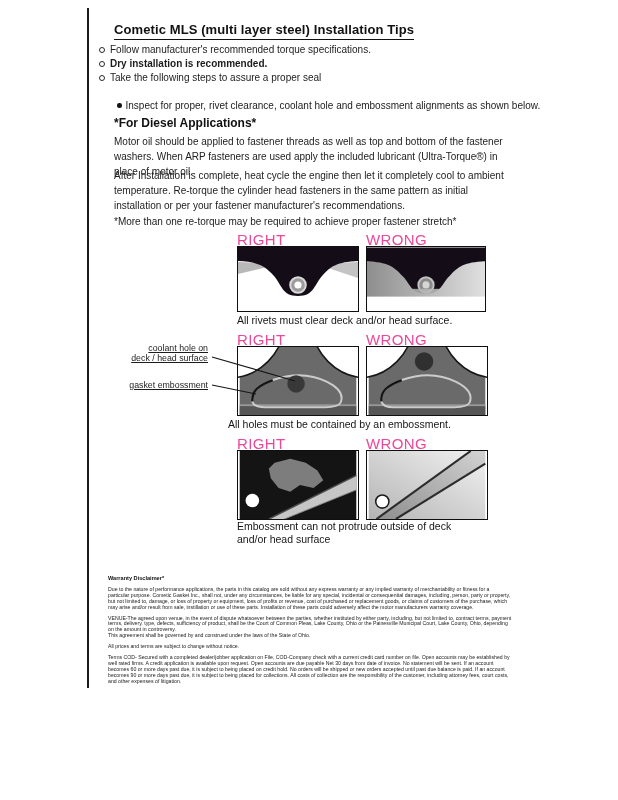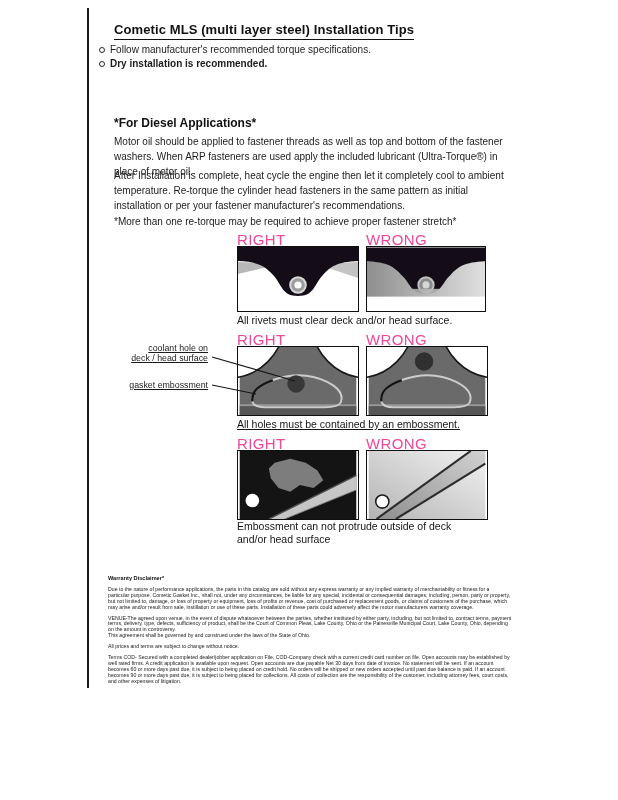--- a/index.html
+++ b/index.html
@@ -34,20 +34,28 @@
 
   <div id="doc-title" class="abs">Cometic MLS (multi layer steel) Installation Tips</div>
 
   <div class="abs bullet-row" style="top:44px;">
     <span class="marker-o"></span>
     <span>Follow manufacturer's recommended torque specifications.</span>
   </div>
   <div class="abs bullet-row" style="top:58px;font-weight:bold;">
     <span class="marker-o"></span>
     <span>Dry installation is recommended.</span>
+  </div>
+  <div class="abs bullet-row" style="top:72px;">
+    <span class="marker-o"></span>
+    <span>Take the following steps to assure a proper seal</span>
+  </div>
+  <div class="abs bullet-row sub" style="top:100px;">
+    <span class="marker-dot"></span>
+    <span>Inspect for proper, rivet clearance, coolant hole and embossment alignments as shown below.</span>
   </div>
 
   <div class="abs h2" style="left:114px;top:116px;">*For Diesel Applications*</div>
   <div class="abs para" style="left:114px;top:134px;">Motor oil should be applied to fastener threads as well as top and bottom of the fastener washers. When ARP fasteners are used apply the included lubricant (Ultra-Torque®) in place of motor oil.</div>
   <div class="abs para" style="left:114px;top:168px;">After Installation is complete, heat cycle the engine then let it completely cool to ambient temperature. Re-torque the cylinder head fasteners in the same pattern as initial installation or per your fastener manufacturer's recommendations.</div>
   <div class="abs para" style="left:114px;top:214px;">*More than one re-torque may be required to achieve proper fastener stretch*</div>
 
   <div class="abs dlabel" style="left:237px;top:231px;width:120px;">RIGHT</div>
   <div class="abs dlabel" style="left:366px;top:231px;width:118px;">WRONG</div>
 
@@ -107,21 +115,21 @@
     <rect width="120" height="70" fill="#6a6a6a"></rect>
     <rect x="0" y="59" width="120" height="2" fill="#999999"></rect>
     <rect x="0" y="61" width="120" height="9" fill="#565656"></rect>
     <circle cx="-12" cy="-26" r="58" fill="#ffffff" stroke="#161616" stroke-width="1.6"></circle>
     <circle cx="132" cy="-26" r="58" fill="#ffffff" stroke="#161616" stroke-width="1.6"></circle>
     <path d="M13,56 C12,45 20,39 34,34 C54,27 74,28 90,36 C102,42 107,49 104,57 C102,61 96,62 88,62 L26,62 C17,62 14,60 13,56 Z" fill="none" stroke="#cccccc" stroke-width="2"></path>
     <path d="M13,56 C12,45 20,39 34,34" fill="none" stroke="#141414" stroke-width="2.4"></path>
     <circle cx="57" cy="15" r="9.5" fill="#303030"></circle>
   </svg>
 
-  <div class="abs dcaption" style="left:237px;top:418px;width:270px;text-decoration:underline;">All holes must be contained by an embossment.</div>
+  <div class="abs dcaption" style="left:228px;top:418px;width:270px;">All holes must be contained by an embossment.</div>
 
   <div class="abs dlabel" style="left:237px;top:435px;width:120px;">RIGHT</div>
   <div class="abs dlabel" style="left:366px;top:435px;width:120px;">WRONG</div>
 
   <svg class="abs dbox" style="left:237px;top:450px;" width="120" height="68" viewBox="0 0 120 70">
     <rect width="120" height="70" fill="#141414"></rect>
     <polygon points="36,12 52,8 68,12 80,20 86,30 76,38 62,35 52,42 40,38 32,28 30,18" fill="#7d7d7d"></polygon>
     <polygon points="30,70 120,25 120,40 46,70" fill="#c6c6c6"></polygon>
     <line x1="30" y1="70" x2="120" y2="25" stroke="#4a4a4a" stroke-width="1.5"></line>
     <line x1="46" y1="70" x2="120" y2="40" stroke="#8a8a8a" stroke-width="1"></line>

